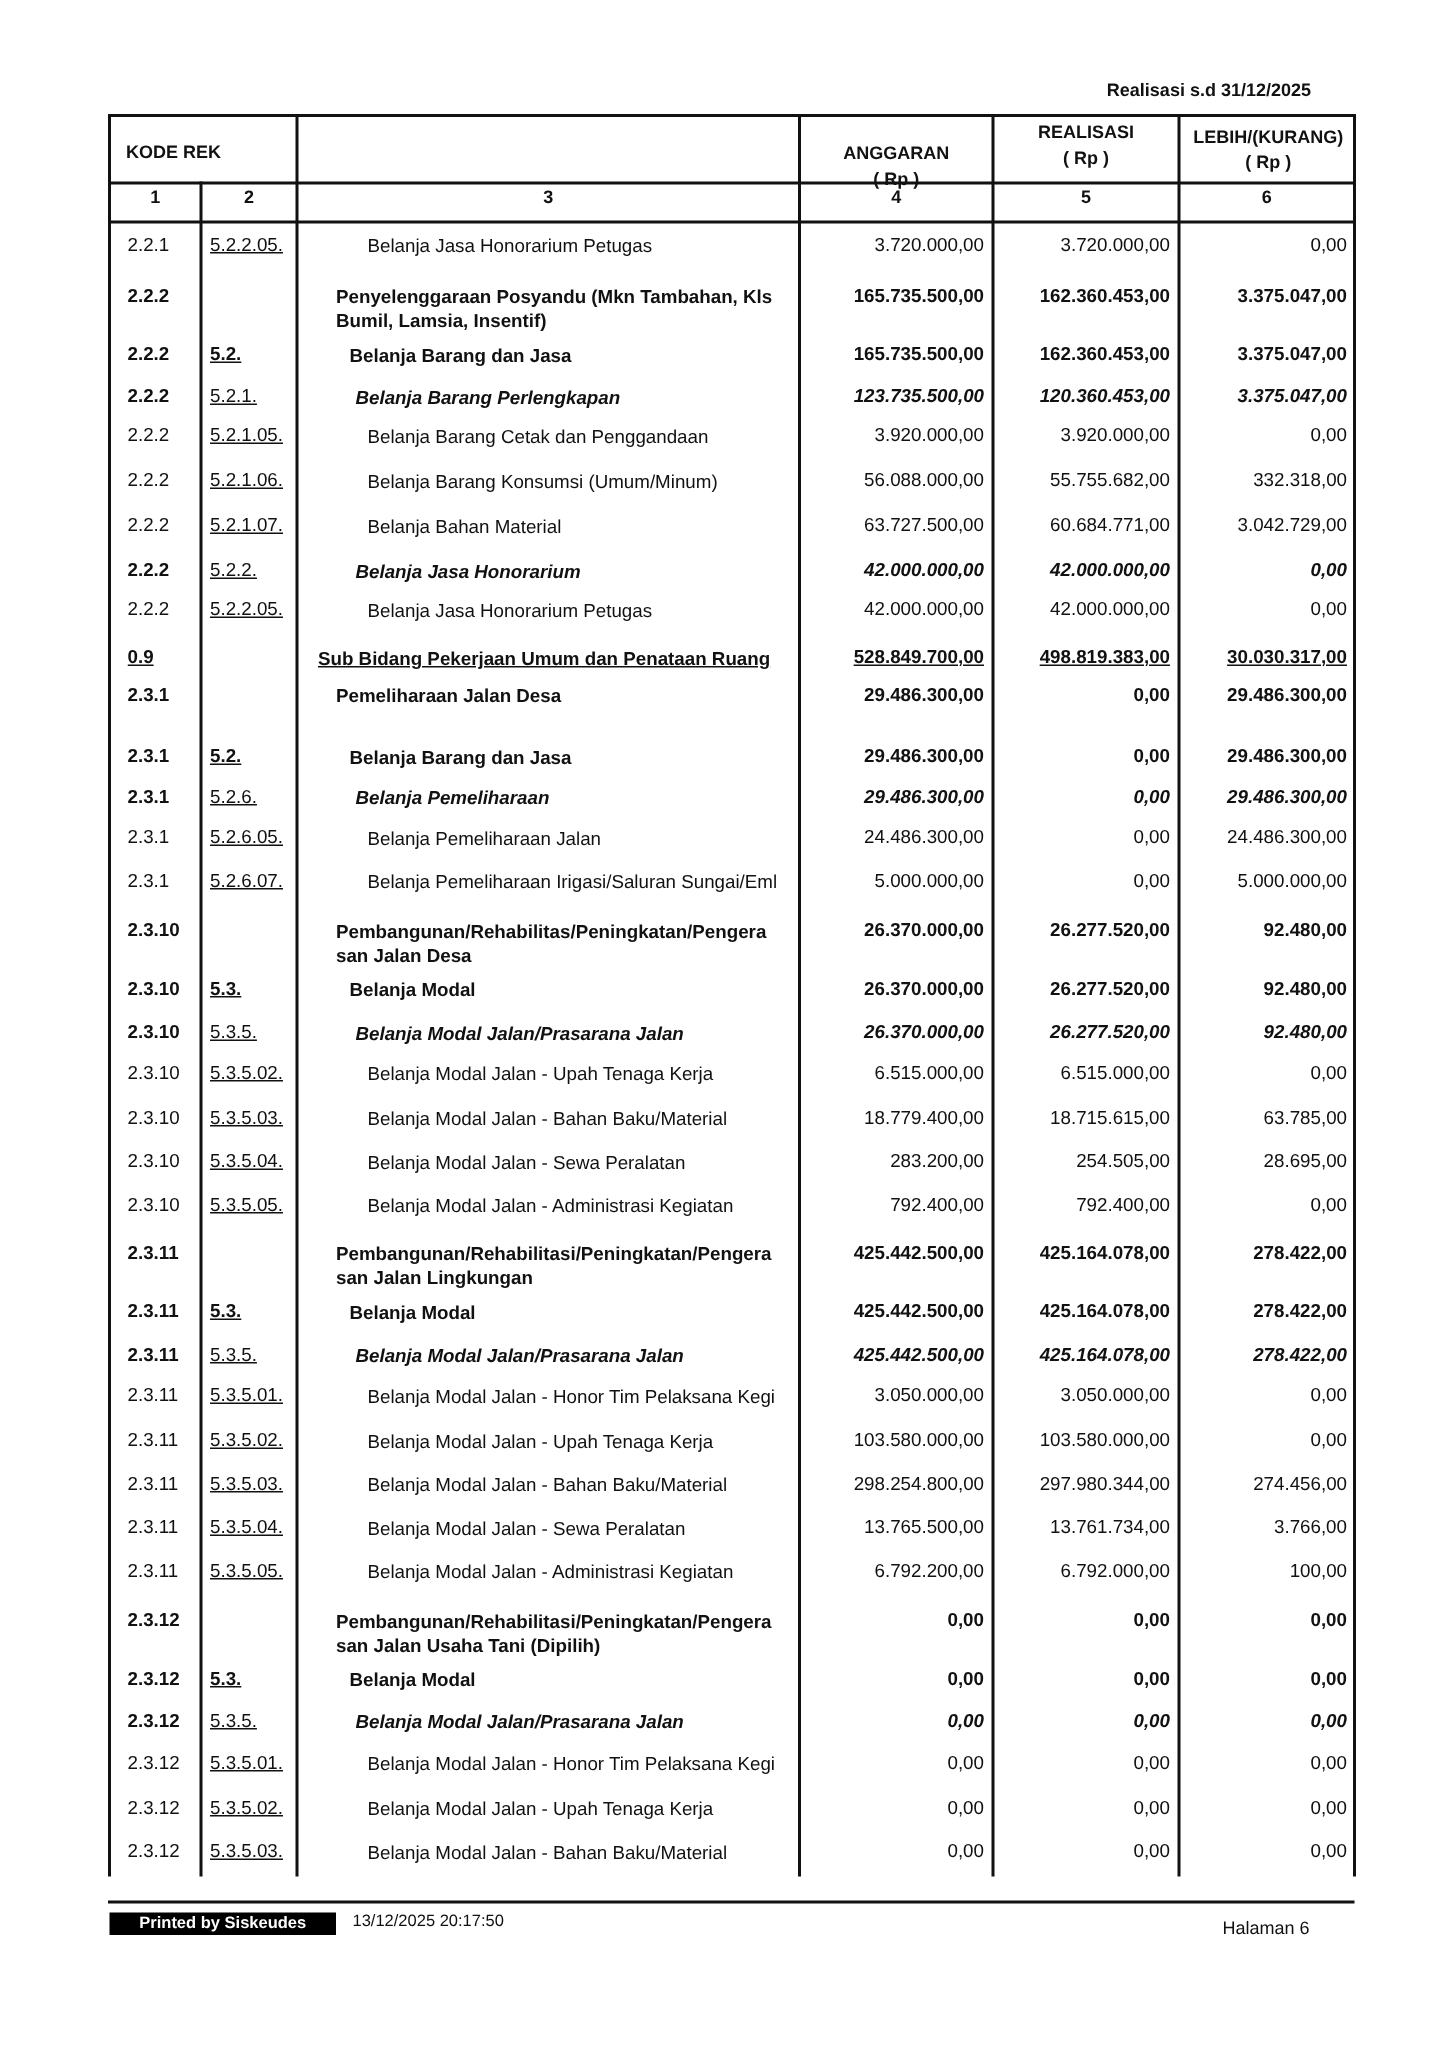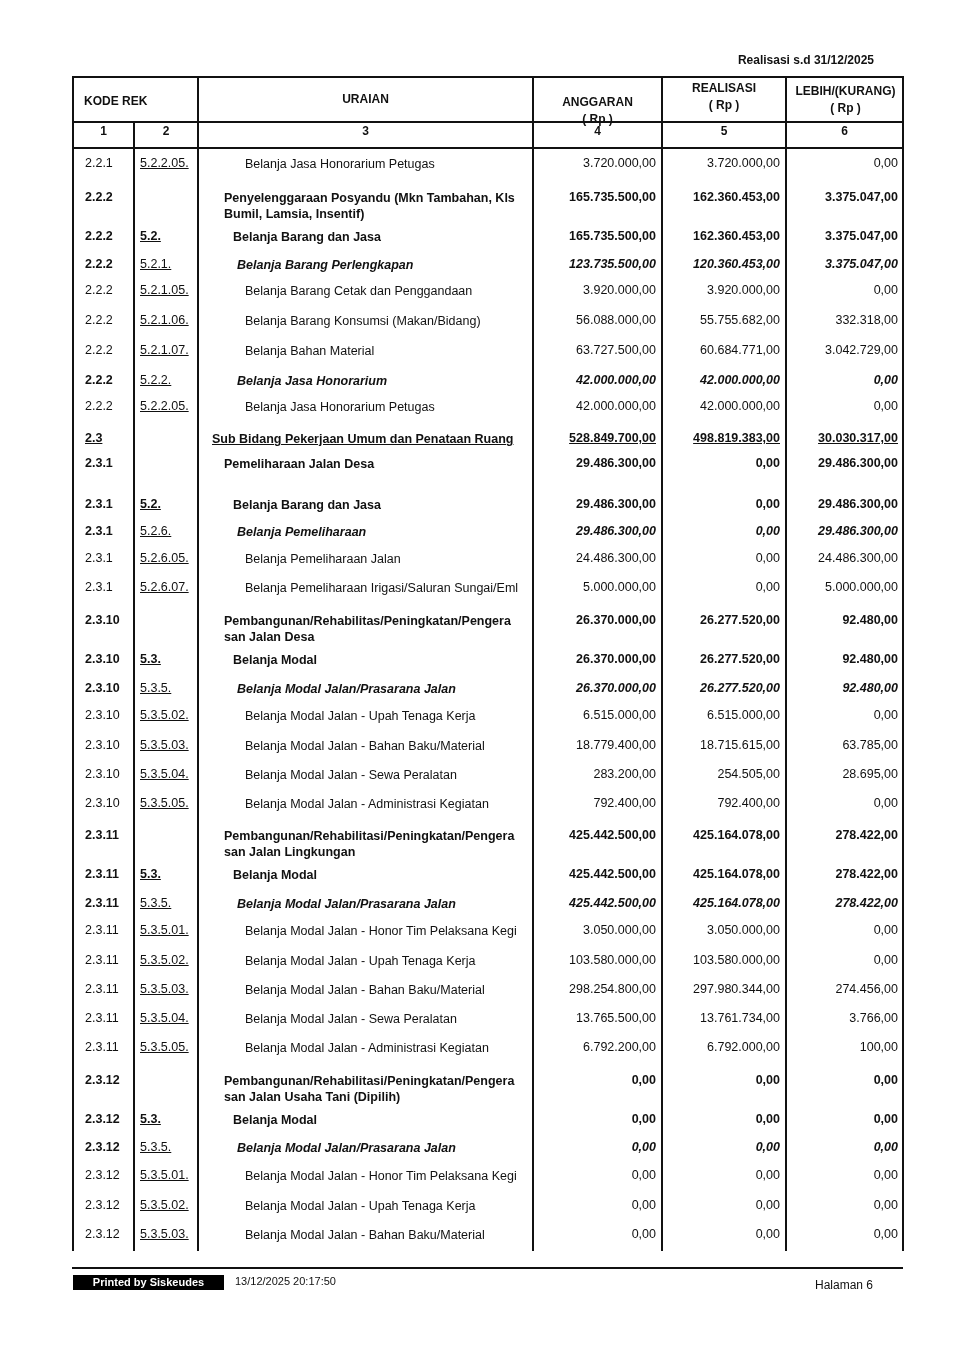--- a/index.html
+++ b/index.html
@@ -55,21 +55,20 @@
     <div class="vline" style="left:125px"></div>
     <div class="vline" style="left:460px"></div>
     <div class="vline" style="left:589px"></div>
     <div class="vline" style="left:713px"></div>
     <div class="vline" style="left:830px"></div>
     <div class="hline" style="top:0"></div>
     <div class="hline" style="top:45px"></div>
     <div class="hline" style="top:71px"></div>
 
     <div class="hdr" style="left:12px; top:17px">KODE REK</div>
-    <div class="hdr" style="left:127px; width:333px; top:15px">URAIAN</div>
     <div class="hdr" style="left:462px; width:127px; top:18px">
       <div>ANGGARAN</div>
       <div>( Rp )</div>
     </div>
     <div class="hdr" style="left:591px; width:122px; top:4px">
       <div>REALISASI</div>
       <div>( Rp )</div>
     </div>
     <div class="hdr" style="left:715px; width:117px; top:7px">
       <div>LEBIH/(KURANG)</div>
@@ -120,21 +119,21 @@
           <div class="cell c1">2.2.2</div>
           <div class="cell c2">5.2.1.05.</div>
           <div class="cell c3">Belanja Barang Cetak dan Penggandaan</div>
           <div class="cell c4">3.920.000,00</div>
           <div class="cell c5">3.920.000,00</div>
           <div class="cell c6">0,00</div>
         </div>
         <div class="row lv-rinc" style="top: 237px;">
           <div class="cell c1">2.2.2</div>
           <div class="cell c2">5.2.1.06.</div>
-          <div class="cell c3">Belanja Barang Konsumsi (Makan/Bidang)</div>
+          <div class="cell c3">Belanja Barang Konsumsi (Umum/Minum)</div>
           <div class="cell c4">56.088.000,00</div>
           <div class="cell c5">55.755.682,00</div>
           <div class="cell c6">332.318,00</div>
         </div>
         <div class="row lv-rinc" style="top: 267px;">
           <div class="cell c1">2.2.2</div>
           <div class="cell c2">5.2.1.07.</div>
           <div class="cell c3">Belanja Bahan Material</div>
           <div class="cell c4">63.727.500,00</div>
           <div class="cell c5">60.684.771,00</div>
@@ -150,21 +149,21 @@
         </div>
         <div class="row lv-rinc" style="top: 323px;">
           <div class="cell c1">2.2.2</div>
           <div class="cell c2">5.2.2.05.</div>
           <div class="cell c3">Belanja Jasa Honorarium Petugas</div>
           <div class="cell c4">42.000.000,00</div>
           <div class="cell c5">42.000.000,00</div>
           <div class="cell c6">0,00</div>
         </div>
         <div class="row lv-sub" style="top: 355px;">
-          <div class="cell c1">2.3</div>
+          <div class="cell c1">0.9</div>
           <div class="cell c2"></div>
           <div class="cell c3">Sub Bidang Pekerjaan Umum dan Penataan Ruang</div>
           <div class="cell c4">528.849.700,00</div>
           <div class="cell c5">498.819.383,00</div>
           <div class="cell c6">30.030.317,00</div>
         </div>
         <div class="row lv-keg" style="top: 380px;">
           <div class="cell c1">2.3.1</div>
           <div class="cell c2"></div>
           <div class="cell c3">Pemeliharaan Jalan Desa</div>

